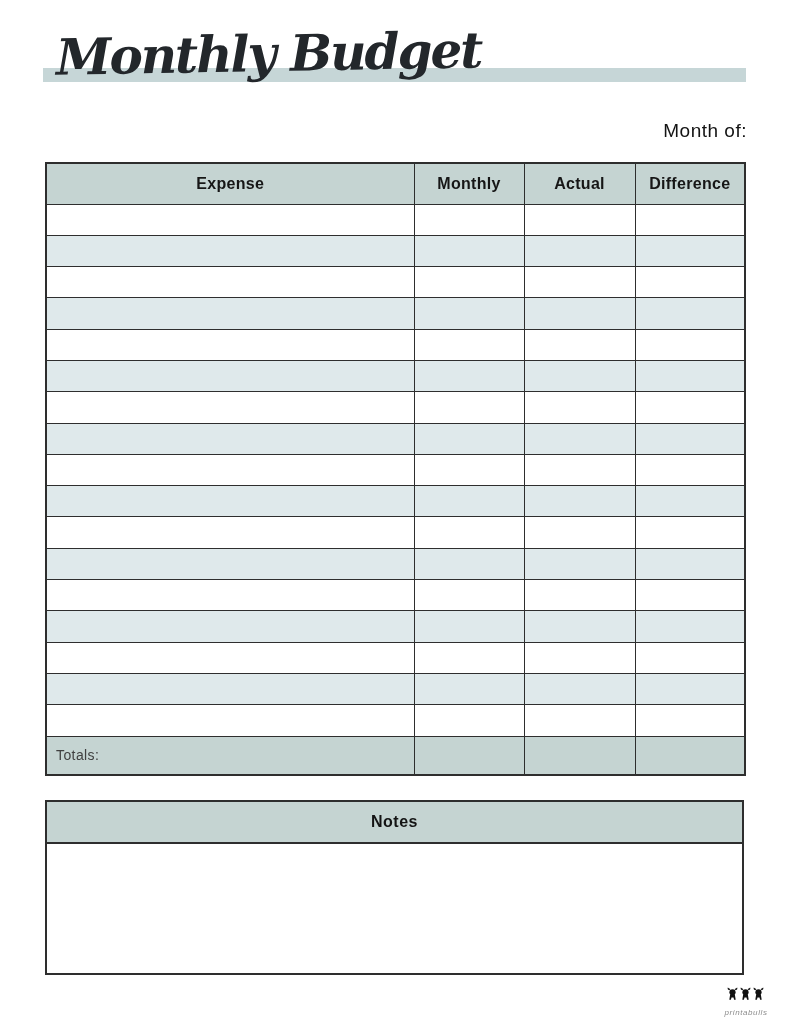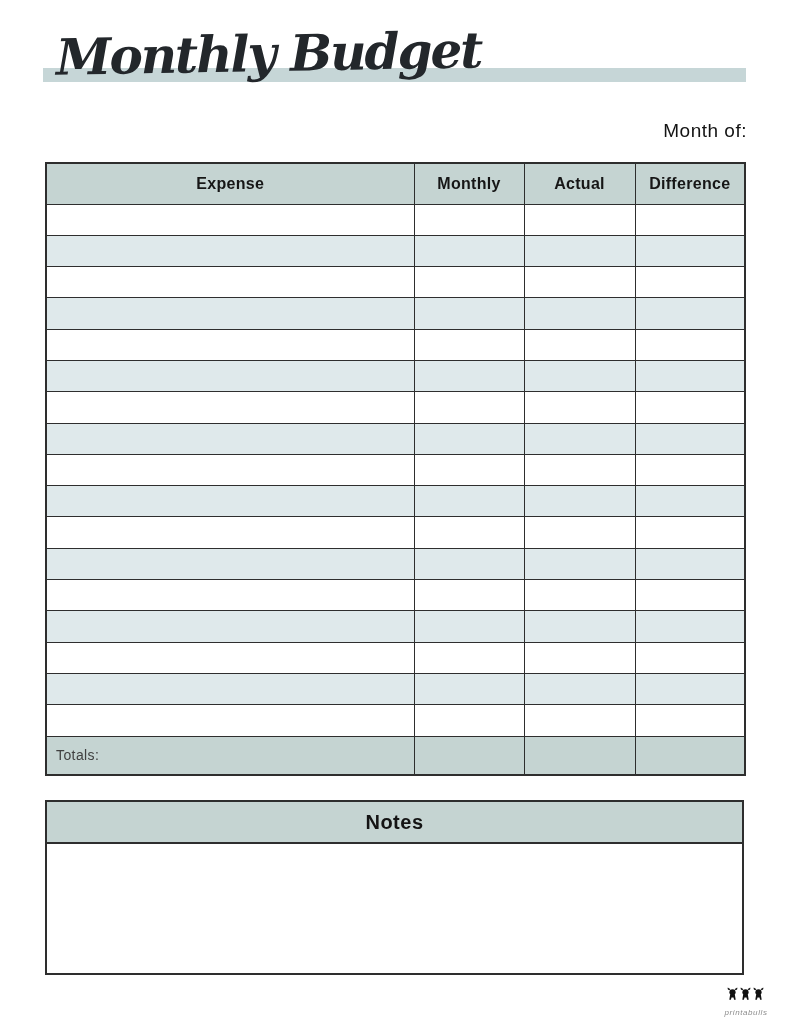--- a/index.html
+++ b/index.html
@@ -101,21 +101,21 @@
     box-sizing: border-box;
     border: 2px solid var(--border, #2e2e2e);
   }
   .notes-header {
     height: 40px;
     background: var(--section-bg, #c5d4d2);
     border-bottom: 2px solid var(--border, #2e2e2e);
     display: flex;
     align-items: center;
     justify-content: center;
-    font-size: 20px;
+    font-size: 16px;
     font-weight: 600;
     letter-spacing: 0.5px;
     color: #141414;
     text-align: right;
   }
   .notes-body { height: 129px; background: #ffffff; }
 
   
   .brand {
     position: absolute;

